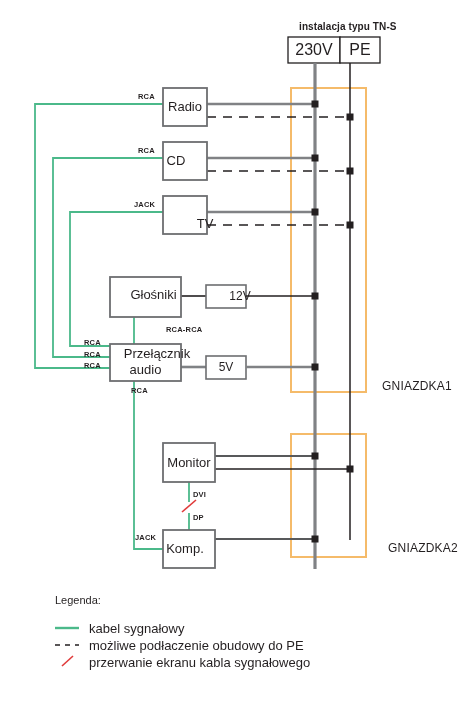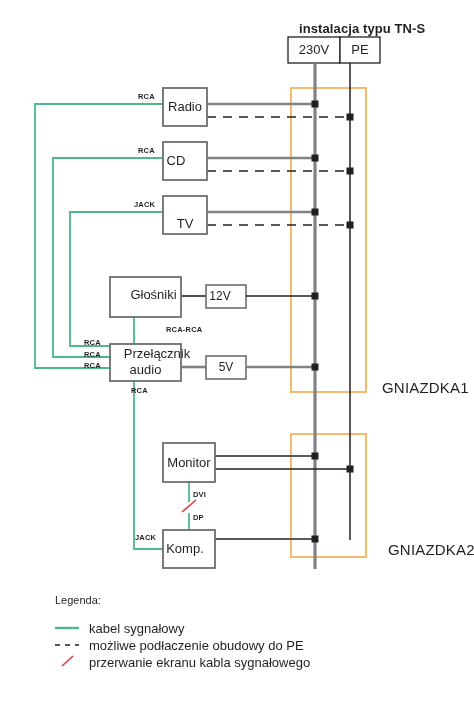--- a/index.html
+++ b/index.html
@@ -9,23 +9,23 @@
     color:#231f20;
   }
   #diagram{position:absolute;left:0;top:0;width:474px;height:715px;}
   .lbl{position:absolute;white-space:nowrap;}
   .box-label{
     position:absolute;display:flex;align-items:center;justify-content:center;
     text-align:center;line-height:1.05;
     font-size:13px;color:#231f20;
   }
   .cable-tag{font-size:7.5px;font-weight:bold;letter-spacing:.2px;color:#231f20;}
-  .hdr-title{font-size:13px;font-weight:bold;letter-spacing:.1px;}
-  .hdr-cell{font-size:13px;border-radius:7px;}
-  .socket-lbl{font-size:15px;letter-spacing:.2px;}
+  .hdr-title{font-size:10px;font-weight:bold;letter-spacing:.1px;}
+  .hdr-cell{font-size:16px;border-radius:7px;}
+  .socket-lbl{font-size:12px;letter-spacing:.2px;}
   .legend-title{font-size:11px;}
   .legend-text{font-size:13px;}
   .sm-box-label{font-size:12px;}
 </style>
 </head>
 <body>
 
 <svg id="diagram" viewBox="0 0 474 715">
 
   <rect x="291" y="88" width="75" height="304" fill="none" stroke="#f5bb6a" stroke-width="2"></rect>
@@ -99,28 +99,28 @@
   <line x1="62" y1="666" x2="73" y2="656" stroke="#e03b3b" stroke-width="1.6"></line>
 </svg>
 
 <div class="lbl hdr-title" style="left:299px;top:21px;">instalacja typu TN-S</div>
 
 <div class="box-label hdr-cell" style="left:288px;top:37px;width:52px;height:26px;">230V</div>
 <div class="box-label hdr-cell" style="left:340px;top:37px;width:40px;height:26px;">PE</div>
 
 <div class="box-label" style="left:163px;top:88px;width:44px;height:38px;">Radio</div>
 <div class="box-label" style="left:154px;top:142px;width:44px;height:38px;">CD</div>
-<div class="box-label" style="left:163px;top:196px;width:44px;height:56px;">TV</div>
+<div class="box-label" style="left:163px;top:196px;width:44px;height:56px;padding-left:20px;">TV</div>
 <div class="box-label" style="left:110px;top:271px;width:71px;height:48px;padding-left:8px;">Głośniki</div>
 <div class="box-label" style="left:110px;top:346px;width:94px;height:16px;">Przełącznik</div>
 <div class="box-label" style="left:110px;top:362px;width:71px;height:16px;">audio</div>
 <div class="box-label" style="left:163px;top:443px;width:52px;height:39px;">Monitor</div>
 <div class="box-label" style="left:163px;top:530px;width:44px;height:38px;">Komp.</div>
 
-<div class="box-label sm-box-label" style="left:200px;top:285px;width:40px;height:23px;">12V</div>
+<div class="box-label sm-box-label" style="left:220px;top:285px;width:40px;height:23px;">12V</div>
 <div class="box-label sm-box-label" style="left:206px;top:356px;width:40px;height:23px;">5V</div>
 
 <div class="lbl cable-tag" style="left:138px;top:92px;">RCA</div>
 <div class="lbl cable-tag" style="left:138px;top:146px;">RCA</div>
 <div class="lbl cable-tag" style="left:134px;top:200px;">JACK</div>
 <div class="lbl cable-tag" style="left:152px;top:325px;margin-left:14px;">RCA-RCA</div>
 <div class="lbl cable-tag" style="left:84px;top:338px;">RCA</div>
 <div class="lbl cable-tag" style="left:84px;top:350px;">RCA</div>
 <div class="lbl cable-tag" style="left:84px;top:361px;">RCA</div>
 <div class="lbl cable-tag" style="left:131px;top:386px;">RCA</div>

